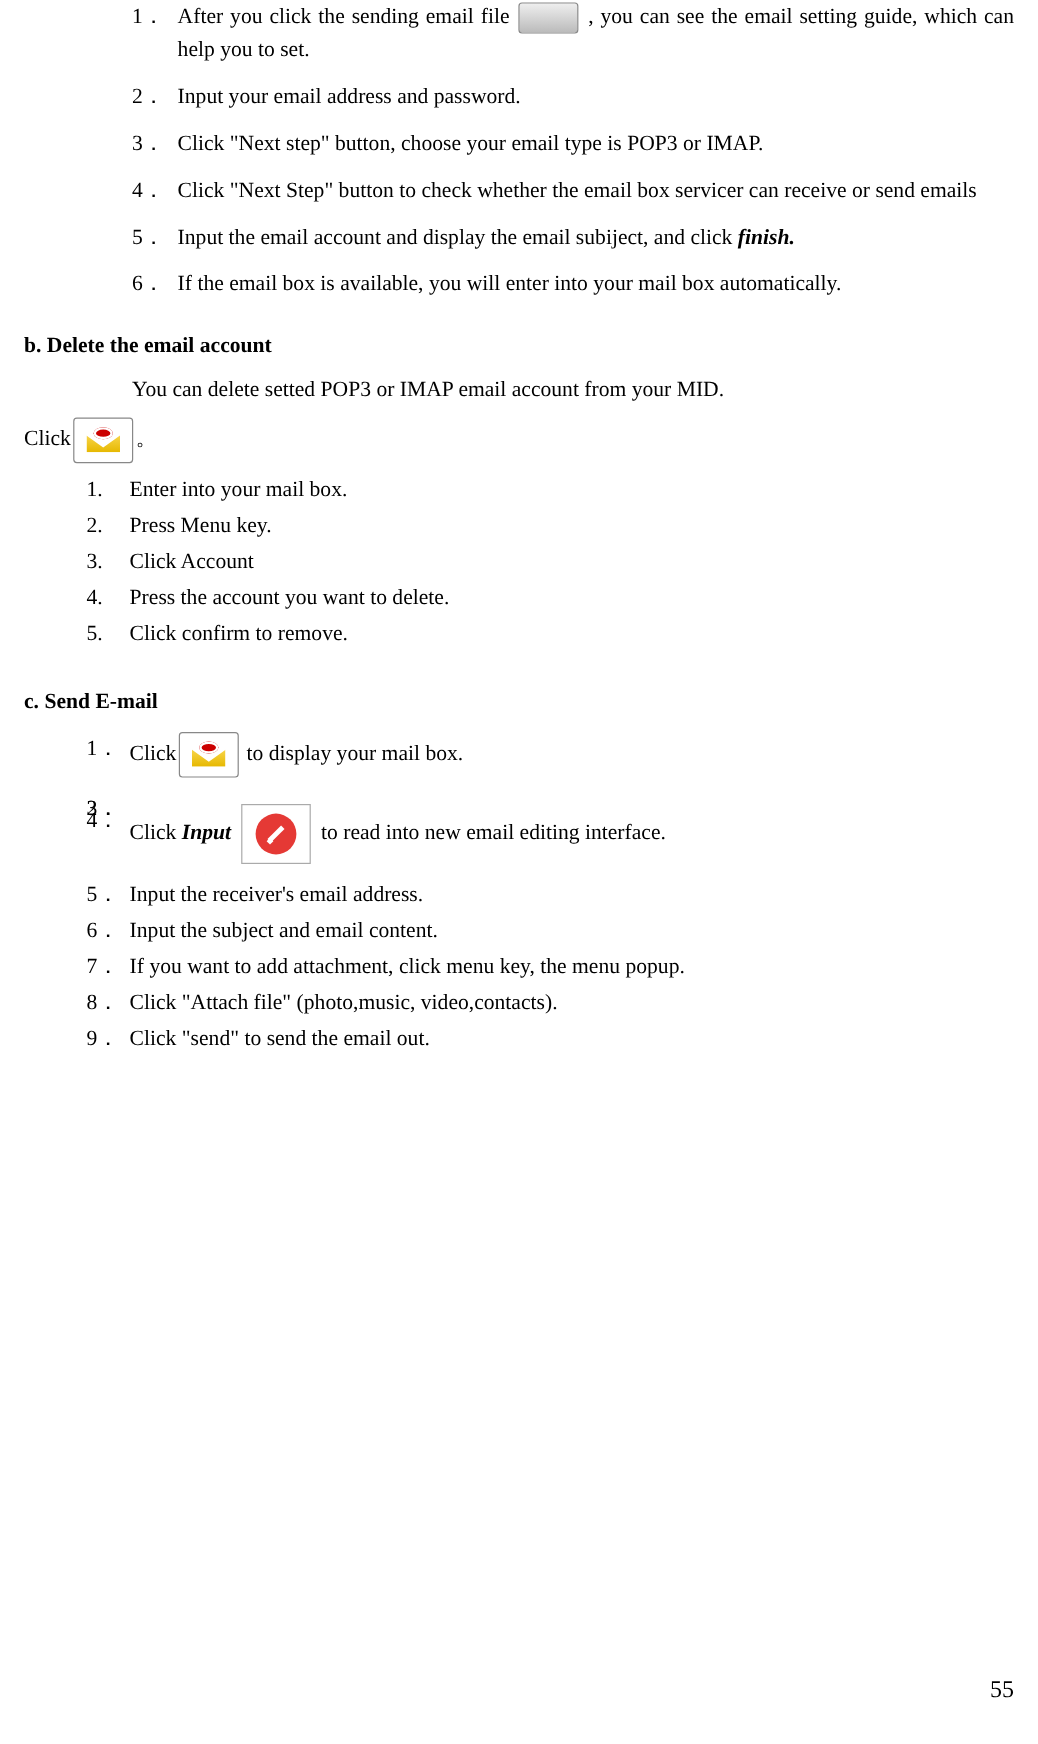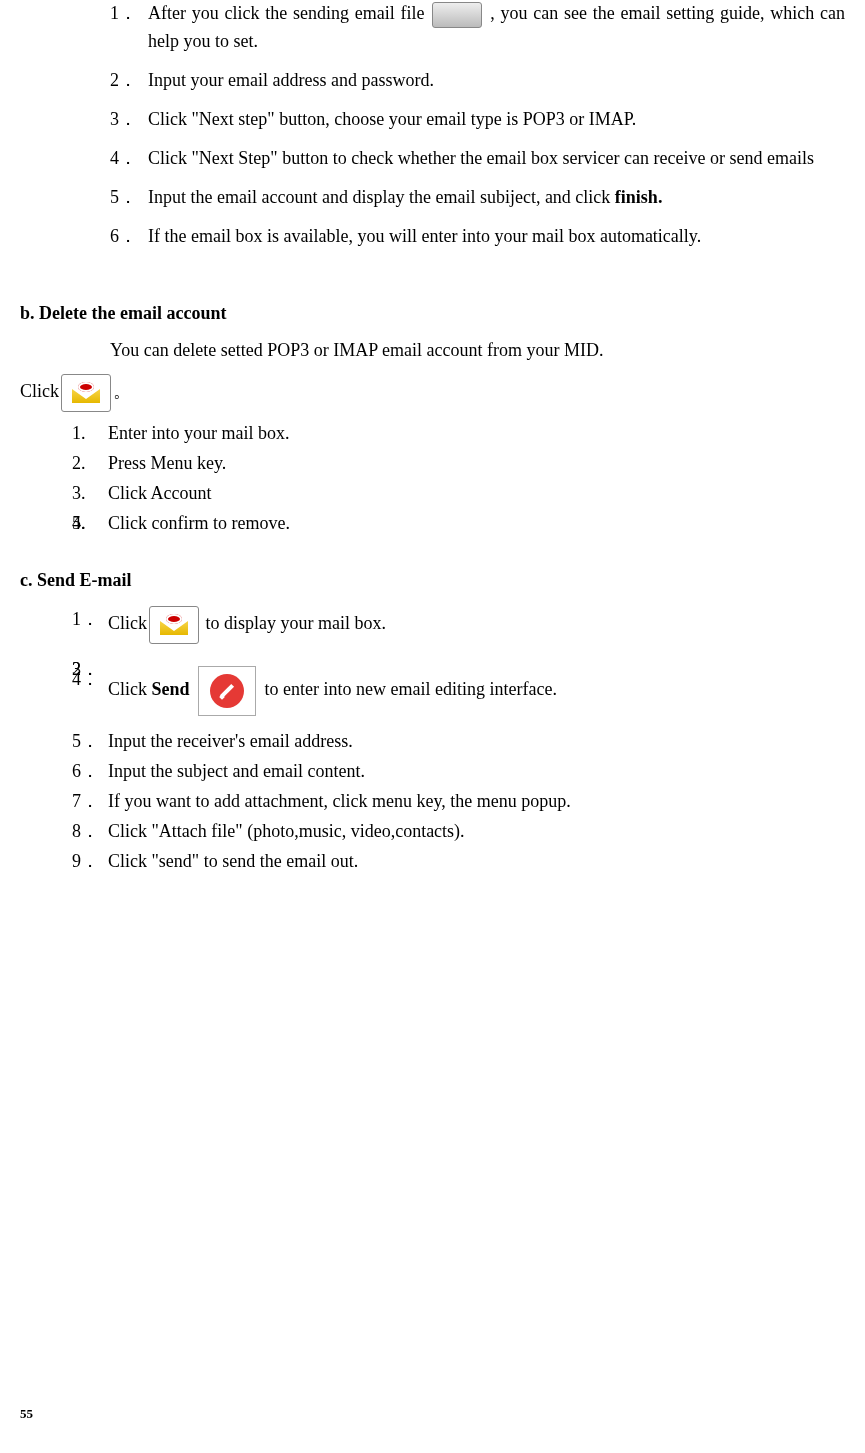--- a/index.html
+++ b/index.html
@@ -61,36 +61,35 @@
     ol.send-list > li .num {
       position: absolute;
       left: 0;
     }
     ol.send-list > li.spaced {
       margin-bottom: 12px;
       margin-top: 12px;
     }
     .section-title {
       font-weight: bold;
-      margin-top: 50px;
+      margin-top: 24px;
       margin-bottom: 10px;
     }
     .indent {
       padding-left: 90px;
       margin-top: 10px;
       margin-bottom: 10px;
     }
     .page-num {
       position: absolute;
       bottom: 30px;
       left: 0;
       right: 0;
-      text-align: left;
-      font-size: 13px;
-      font-weight: bold;
+      text-align: right;
+      font-size: 20px;
     }
     .email-icon-grey {
       display: inline-block;
       width: 48px;
       height: 24px;
       background: linear-gradient(#eee,#bbb);
       border: 1px solid #888;
       border-radius: 3px;
       vertical-align: middle;
       position: relative;
@@ -164,21 +163,21 @@
       box-shadow: 0 0 0 1px #fff;
     }
     .edit-icon .circle::before {
       content: '';
       position: absolute;
       left: 28%; top: 62%;
       width: 4px; height: 4px;
       background: #fff;
       transform: rotate(-45deg);
     }
-    b { font-weight: bold; }
+    b { font-weight: bold; font-style: italic; }
   </style>
 </head>
 <body>
 
 <div class="page">
 
   <ol class="top-list">
     <li>
       <span class="num">1．</span>
       <span>After you click the sending email file  </span>
@@ -210,42 +209,42 @@
   <div class="section-title">b. Delete the email account</div>
   <div class="indent">You can delete setted POP3 or IMAP email account from your MID.</div>
   <div style="margin-bottom:8px;margin-top:8px;">
     <span>Click</span><span class="email-icon-app"><span class="email-badge">@</span></span><span>。</span>
   </div>
 
   <ol class="compact">
     <li><span class="num">1.</span><span>Enter into your mail box.</span></li>
     <li><span class="num">2.</span><span>Press Menu key.</span></li>
     <li><span class="num">3.</span><span>Click Account</span></li>
-    <li><span class="num">4.</span></li>
+    <li><span class="num">4.</span><span>Press the account you want to delete.</span></li>
     <li><span class="num">5.</span><span>Click confirm to remove.</span></li>
   </ol>
 
   <div class="section-title" style="margin-top:30px;">c.  Send E-mail</div>
 
   <ol class="send-list">
     <li class="spaced">
       <span class="num">1．</span>
       <span>Click</span><span class="email-icon-app"><span class="email-badge">@</span></span><span>   to display your mail box.</span>
     </li>
     <li class="spaced">
       <span class="num">2．</span>
     </li>
     <li style="margin-bottom:22px;">
       <span class="num">3．</span>
     </li>
     <li class="spaced">
       <span class="num">4．</span>
-      <span>Click </span><b>Send</b>
+      <span>Click </span><b>Input</b>
       <span class="edit-icon"><span class="circle"></span></span>
-      <span>  to enter into new email editing interface.</span>
+      <span>  to read into new email editing interface.</span>
     </li>
     <li><span class="num">5．</span><span>Input the receiver's email address.</span></li>
     <li><span class="num">6．</span><span>Input the subject and email content.</span></li>
     <li><span class="num">7．</span><span>If you want to add attachment, click menu key, the menu popup.</span></li>
     <li><span class="num">8．</span><span>Click "Attach file" (photo,music, video,contacts).</span></li>
     <li><span class="num">9．</span><span>Click "send" to send the email out.</span></li>
   </ol>
 
   <div class="page-num">55</div>
 </div>

